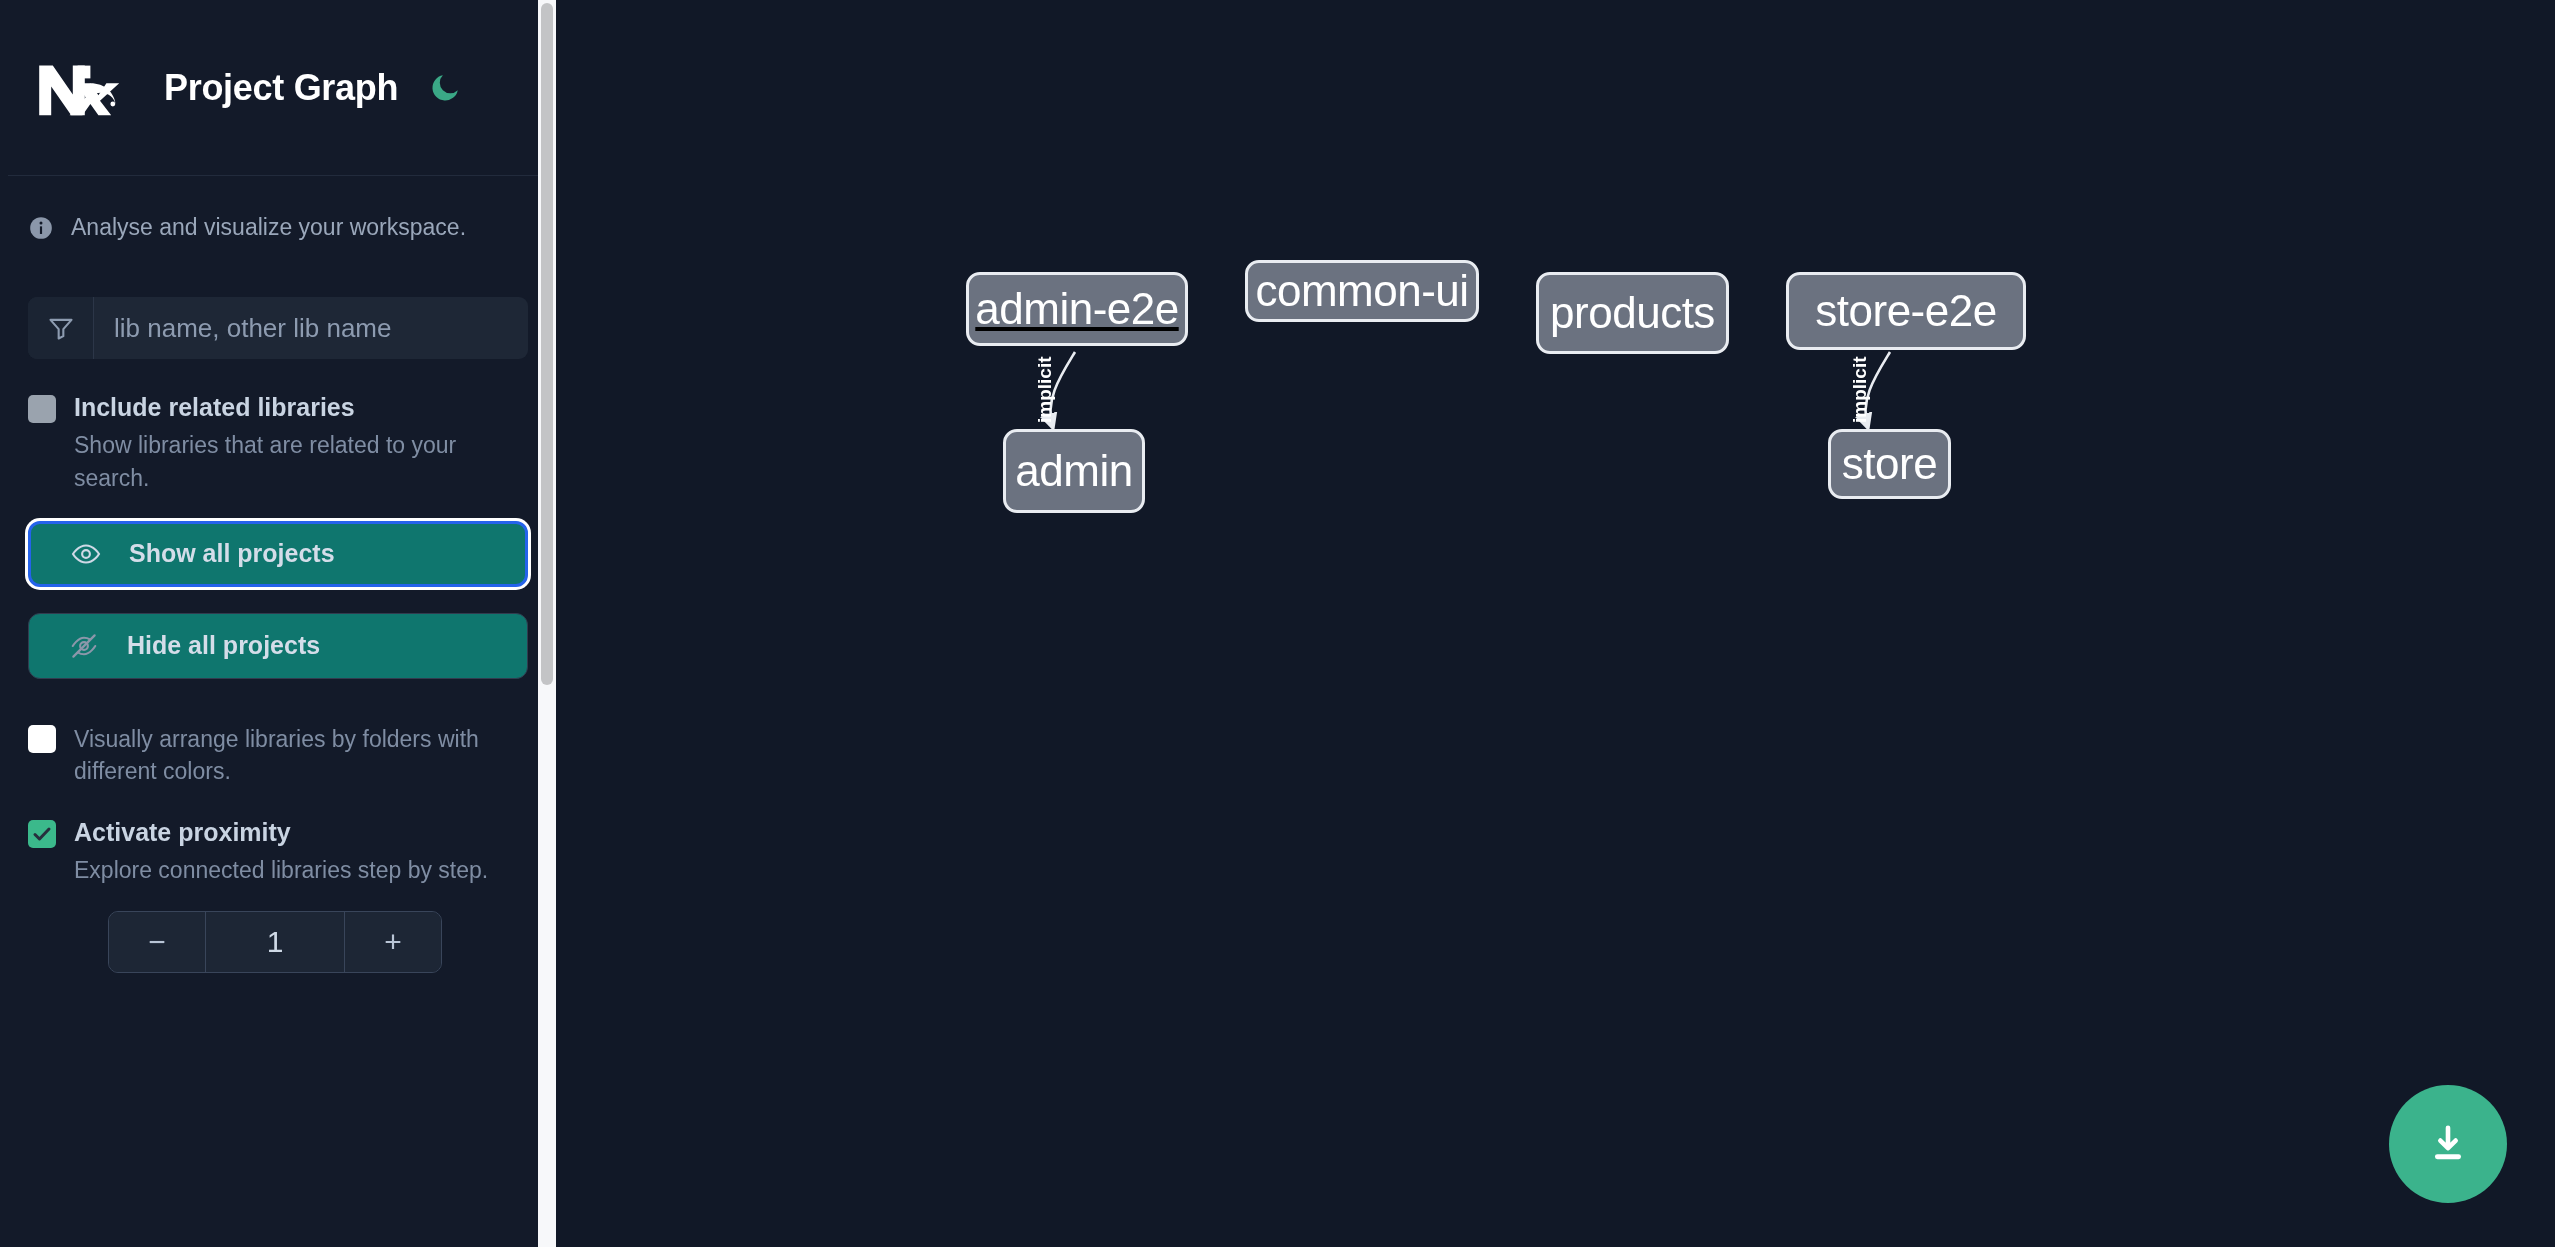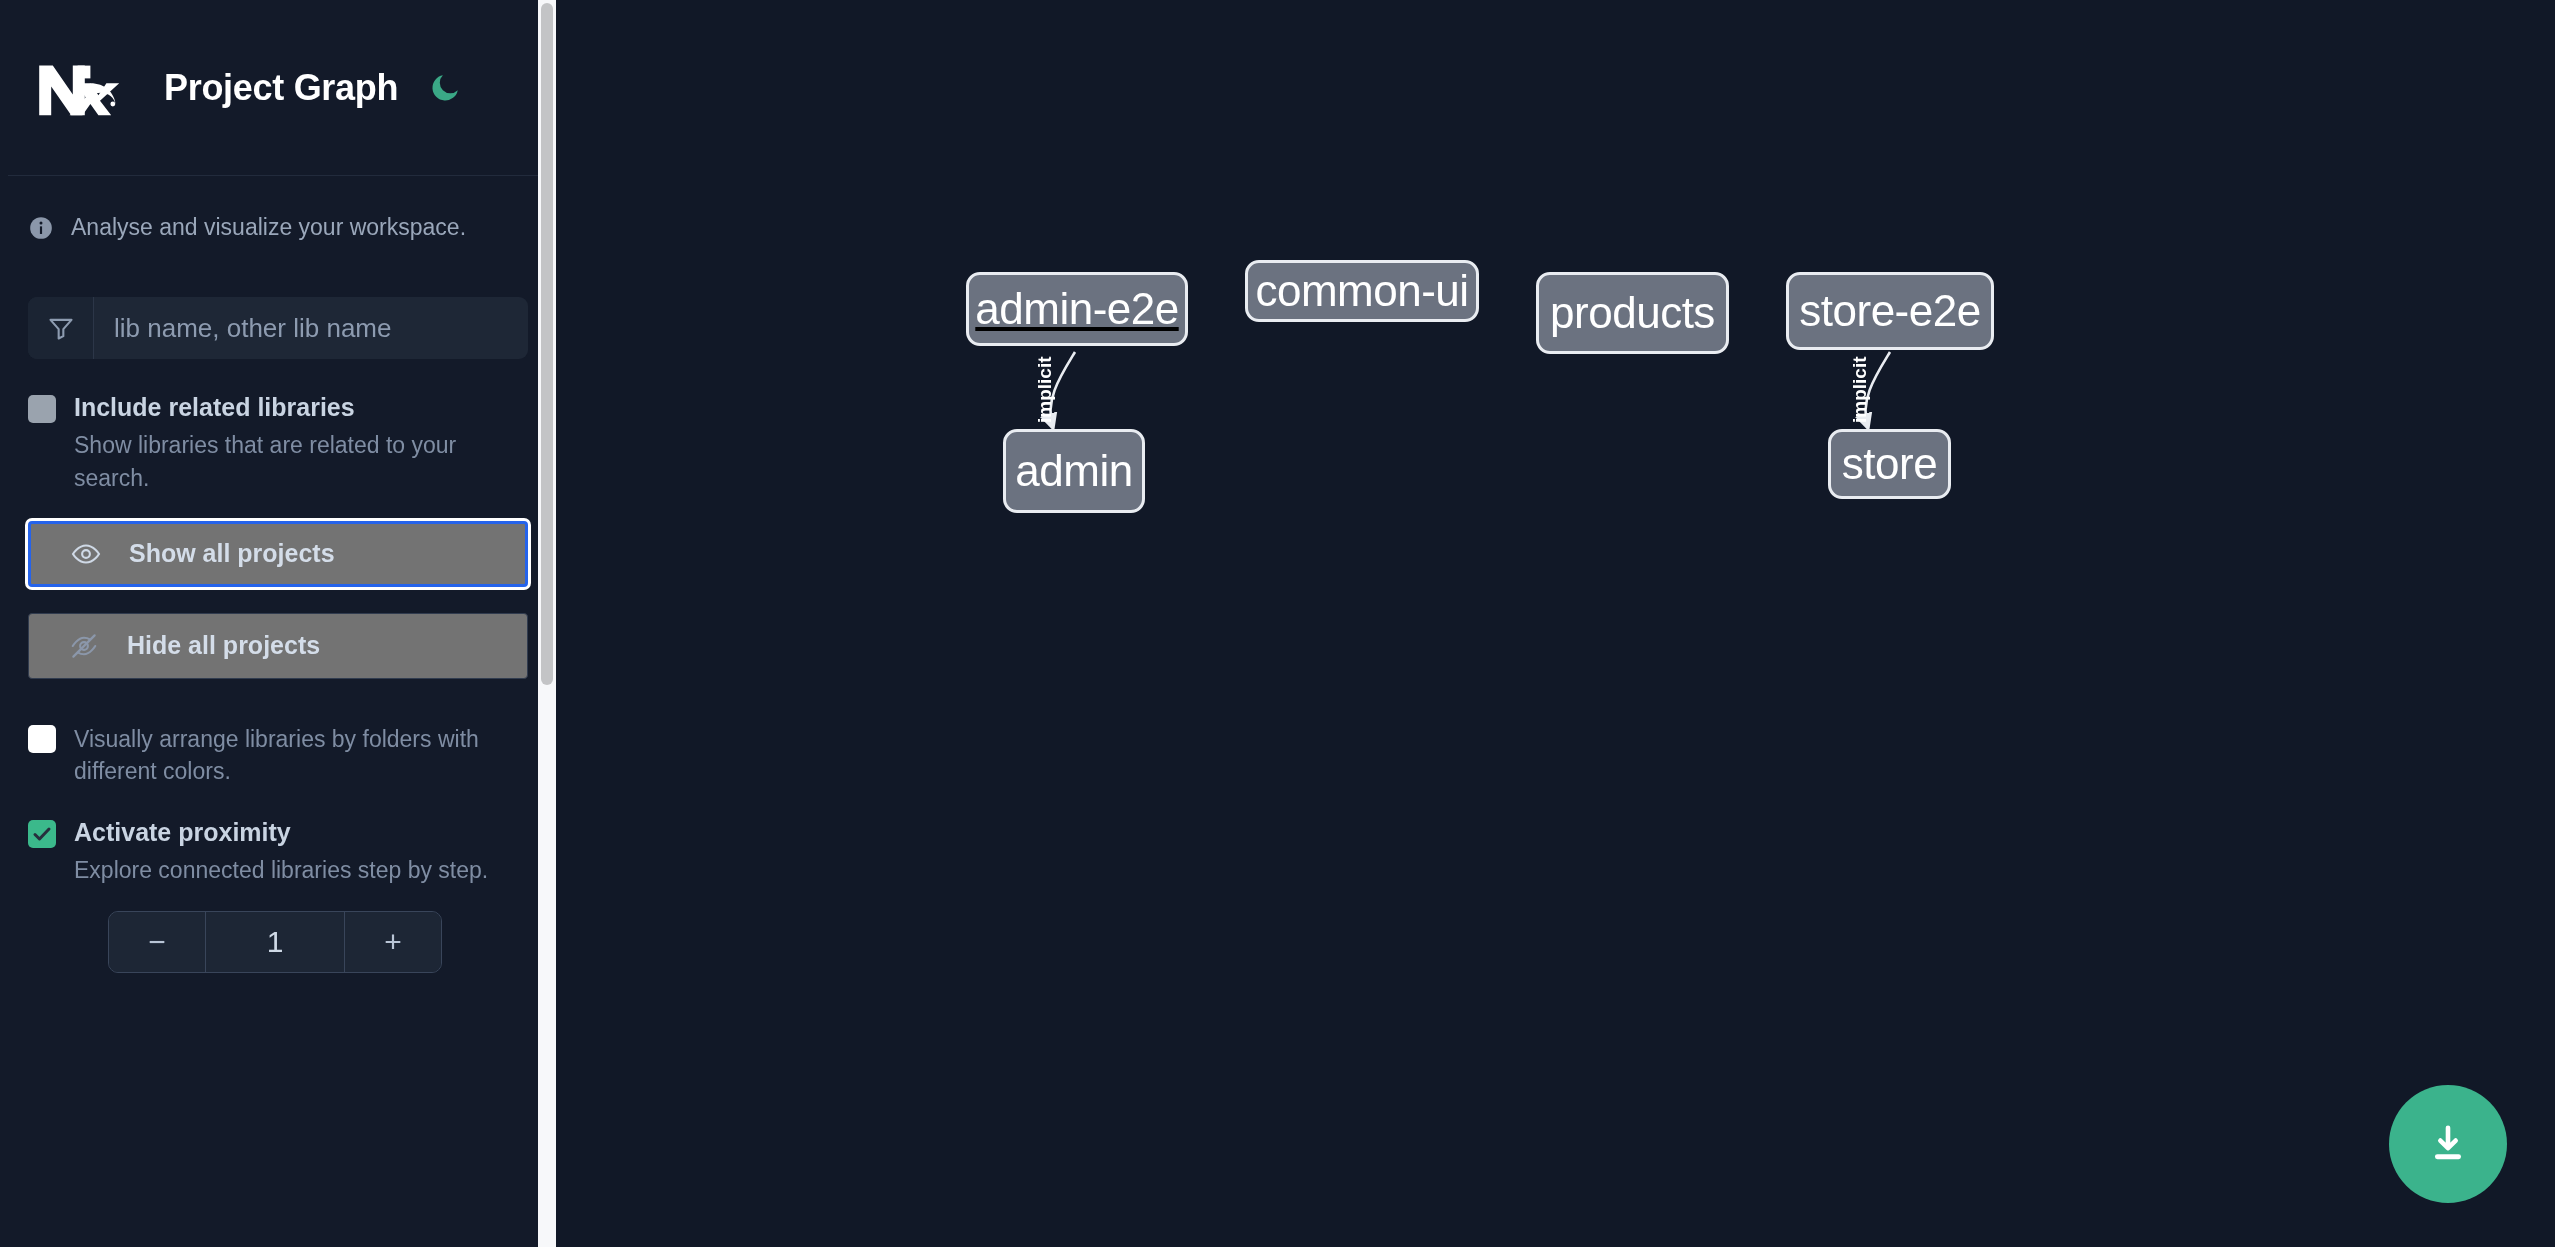--- a/index.html
+++ b/index.html
@@ -88,23 +88,23 @@
   }
   .opt-desc {
     font-size: 23px; color: #7f8da3; line-height: 1.42;
     margin-top: 4px; max-width: 456px;
   }
 
   .btn-wrap { padding: 26px 28px 0 28px; }
   .big-btn {
     position: relative;
     width: 500px; height: 66px;
-    background: #737373;
+    background: #0f766e;
     border: 1px solid #313c4f;
-    border-radius: 4px;
+    border-radius: 12px;
     display: flex; align-items: center;
     padding-left: 40px; gap: 28px;
     cursor: pointer;
   }
   .big-btn.focused {
     border: 3px solid #2563eb;
     box-shadow: 0 0 0 3px #ffffff;
   }
   .big-btn-label { font-size: 25px; font-weight: bold; color: #d4dde9; }
   .big-btn svg { display: block; }
@@ -306,21 +306,21 @@
 
     <div class="node" style="left:410px;top:272px;width:222px;height:74px;text-decoration:underline;">
       <span class="node-label">admin-e2e</span>
     </div>
     <div class="node" style="left:689px;top:260px;width:234px;height:62px;">
       <span class="node-label">common-ui</span>
     </div>
     <div class="node" style="left:980px;top:272px;width:193px;height:82px;">
       <span class="node-label">products</span>
     </div>
-    <div class="node" style="left:1230px;top:272px;width:208px;height:78px;">
+    <div class="node" style="left:1230px;top:272px;width:240px;height:78px;">
       <span class="node-label">store-e2e</span>
     </div>
     <div class="node" style="left:447px;top:429px;width:142px;height:84px;">
       <span class="node-label">admin</span>
     </div>
     <div class="node" style="left:1272px;top:429px;width:123px;height:70px;">
       <span class="node-label">store</span>
     </div>
 
     <span class="edge-label" style="left:459px;top:382px;width:60px;text-align:center;">implicit</span>

